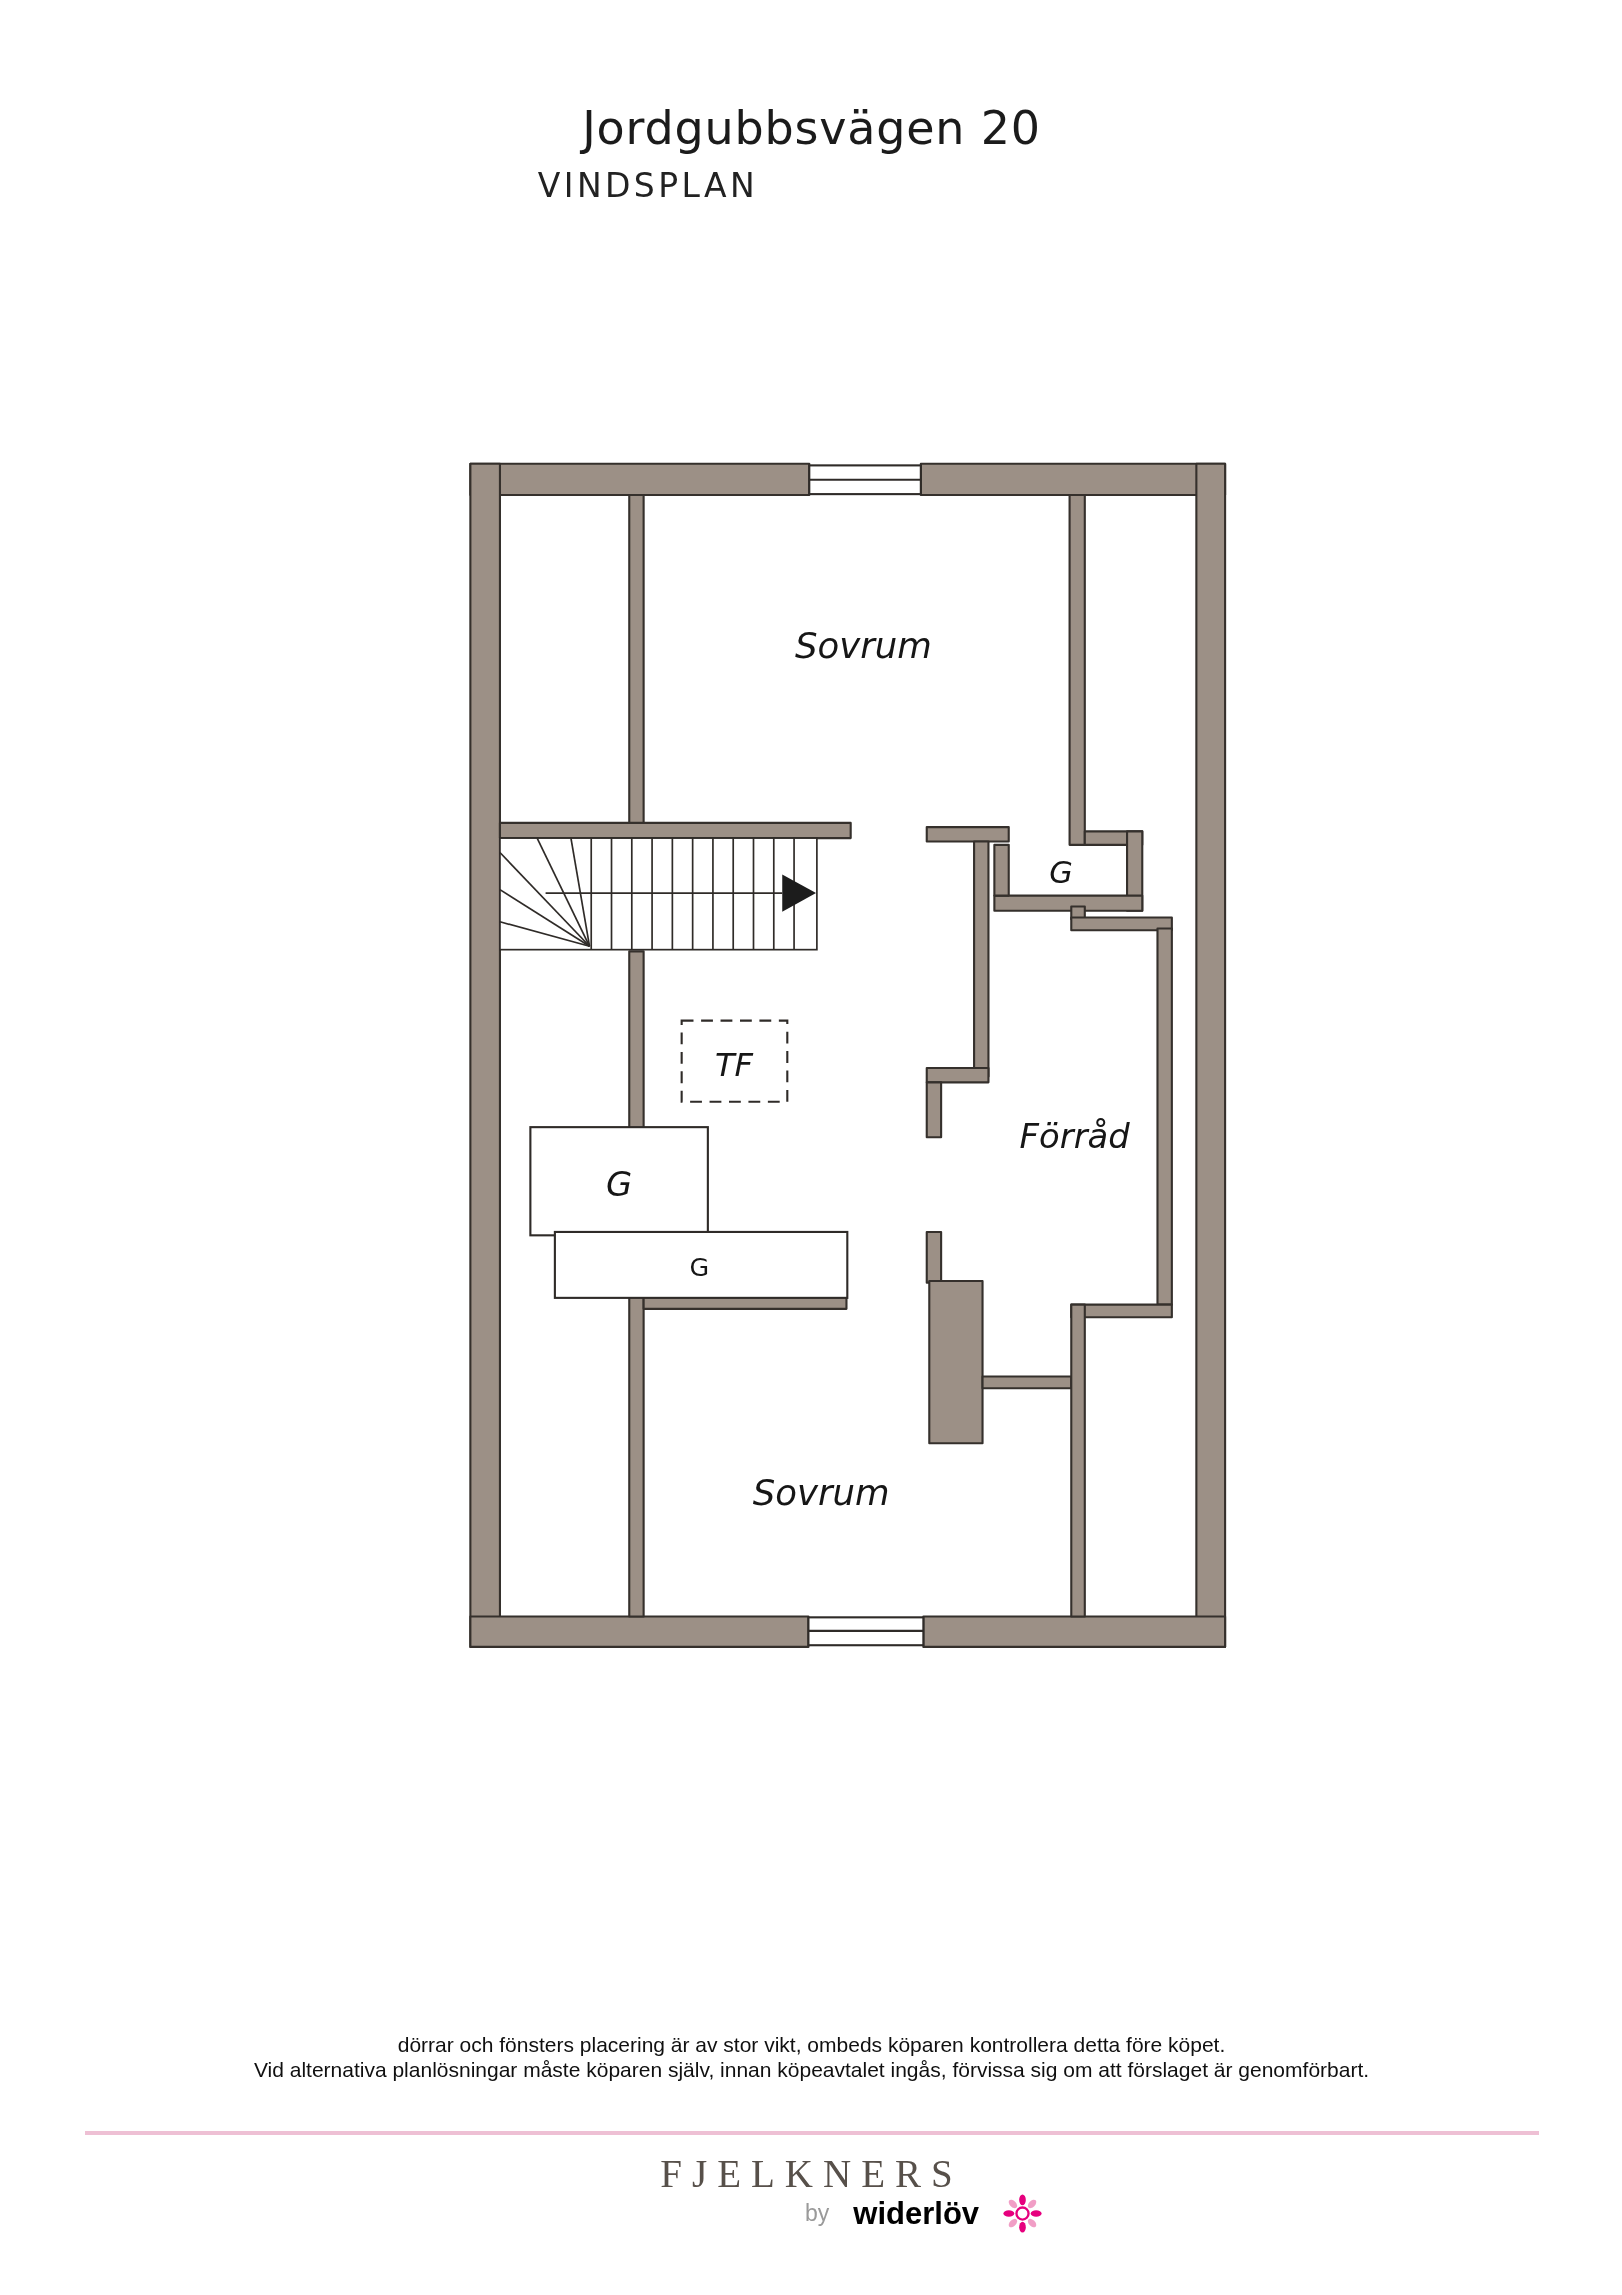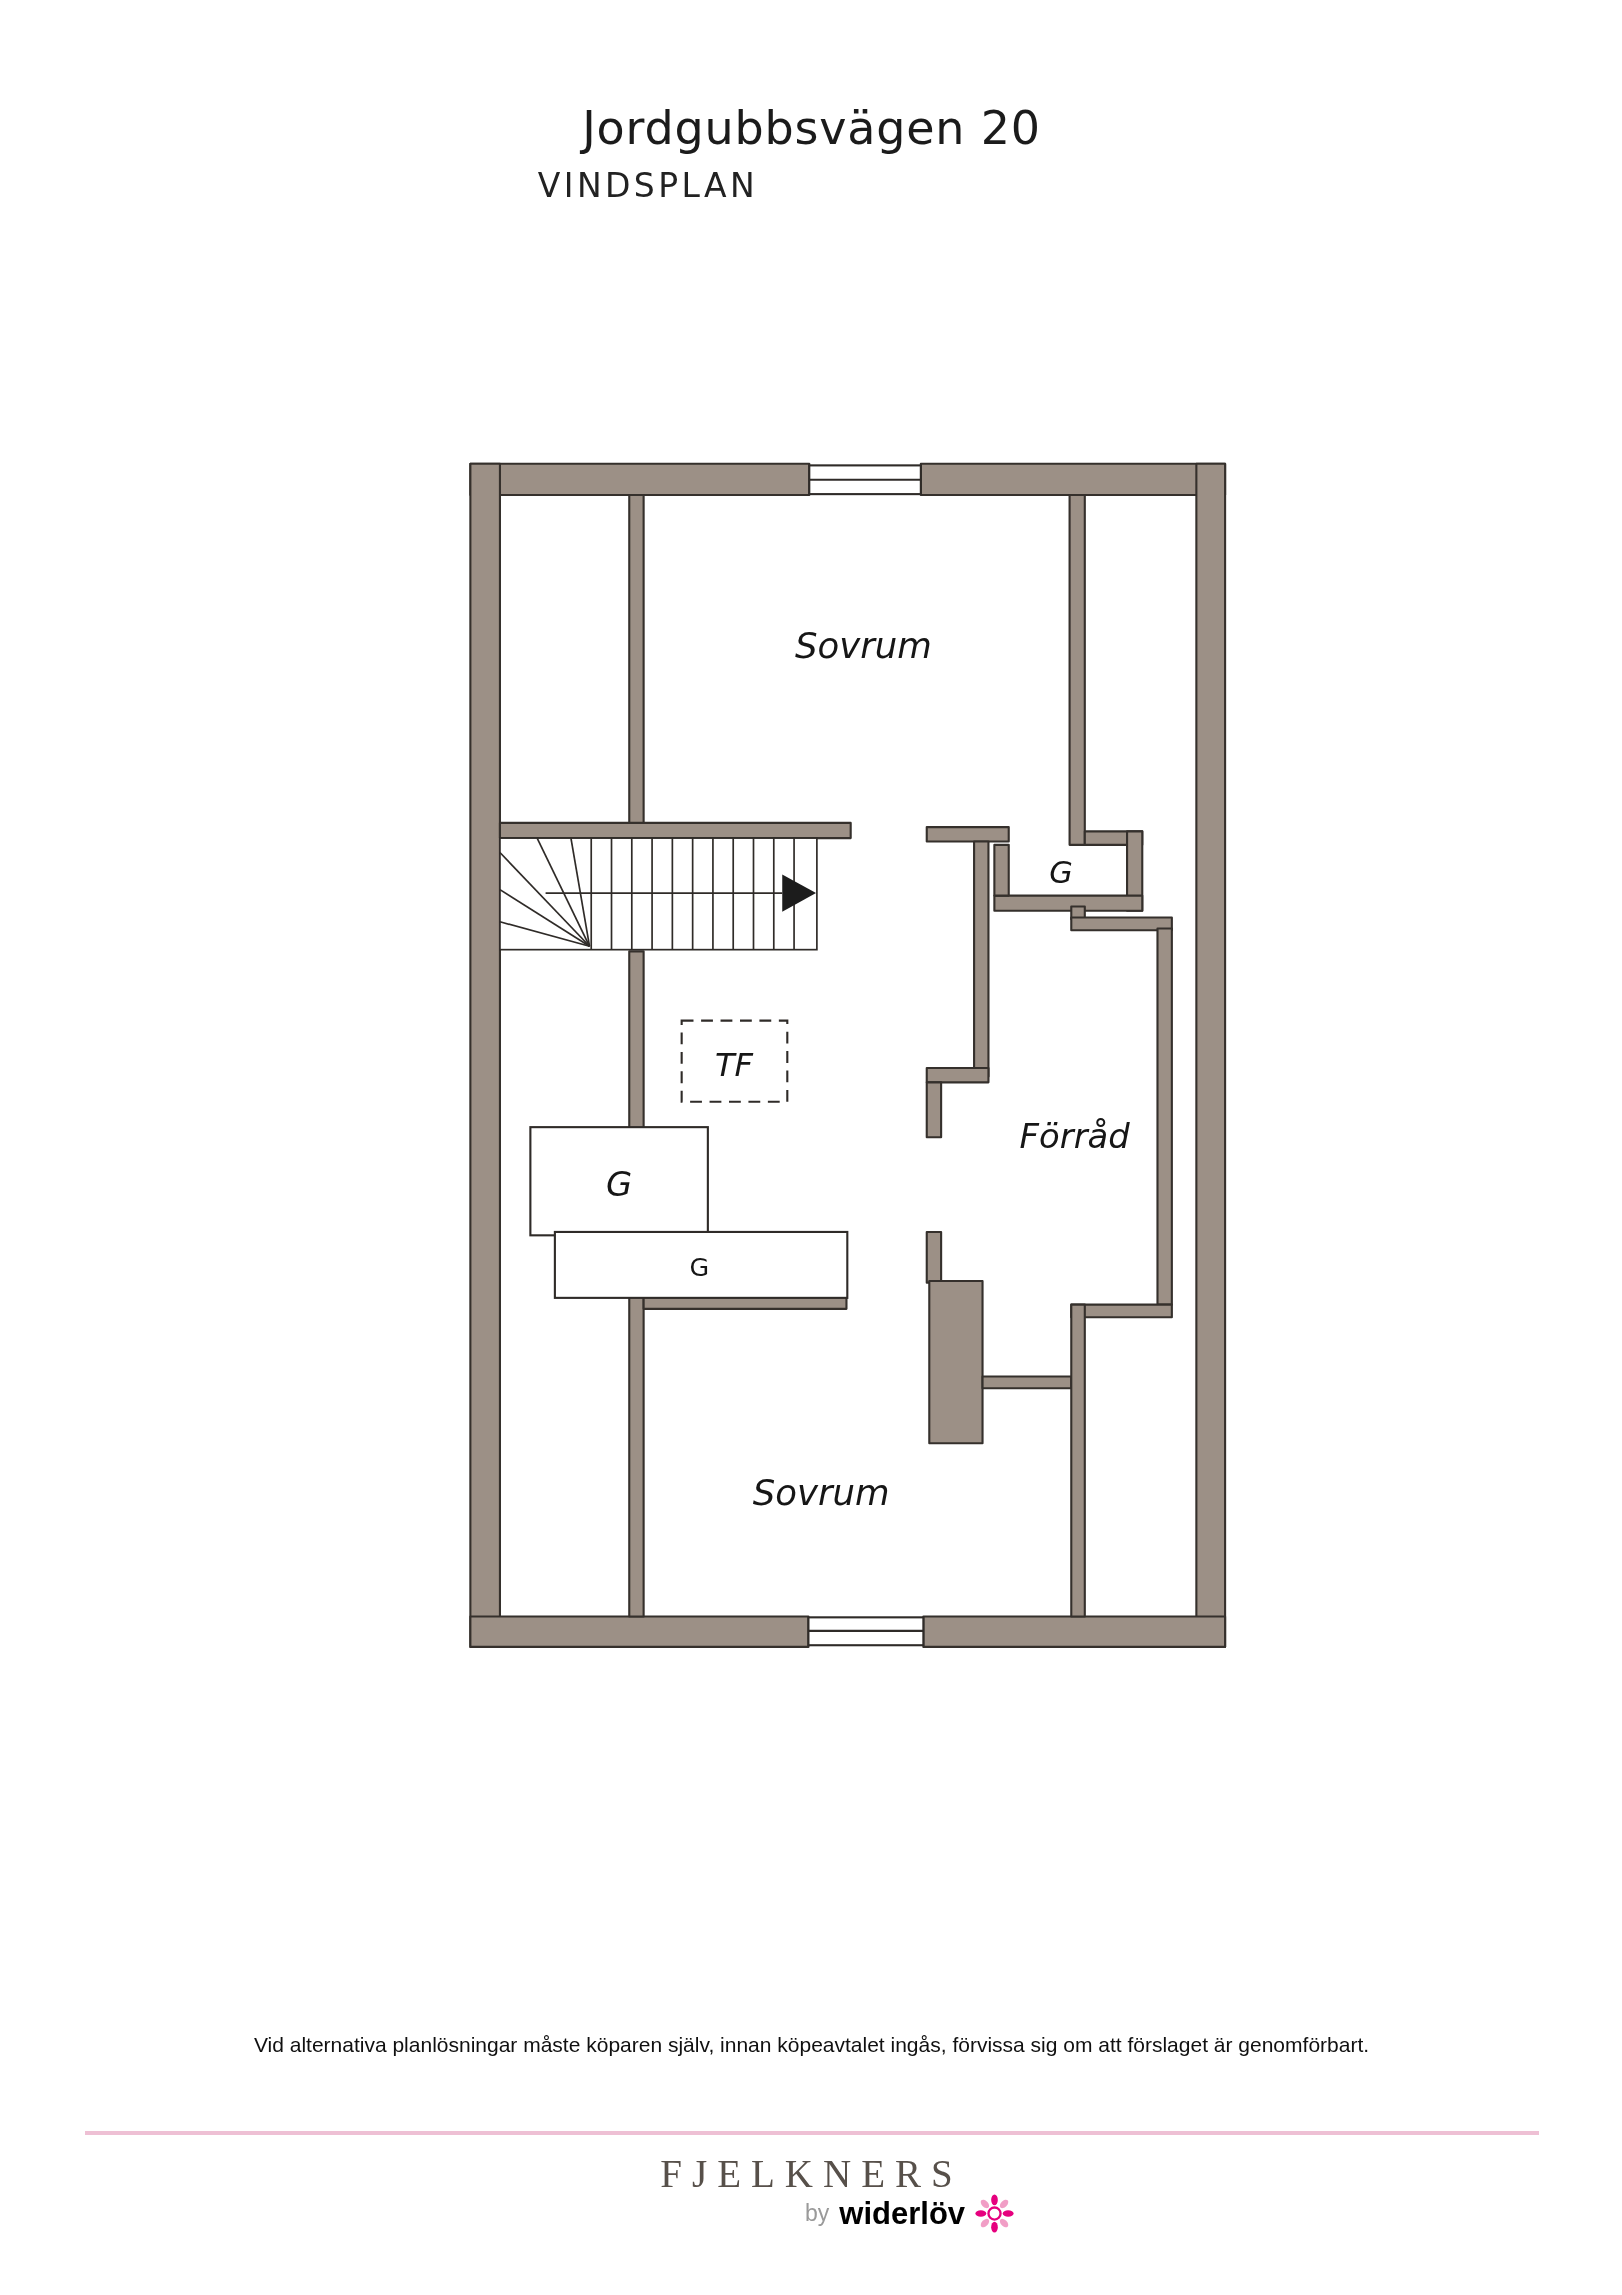--- a/index.html
+++ b/index.html
@@ -11,21 +11,21 @@
   .subtitle{top:166px;left:0;width:1296px;text-align:center;
     font-family:"DejaVu Sans",sans-serif;font-size:33px;color:#222;
     letter-spacing:3.4px;}
   .plan-svg{left:456px;top:423px;}
   .disclaimer{top:2032px;left:0;width:1623px;text-align:center;
     font-size:21px;line-height:25px;color:#101010;}
   .divider{top:2131px;left:85px;width:1454px;height:4.2px;background:#eec0d4;}
   .brand{top:2151px;left:0;width:1623px;text-align:center;
     font-family:"Liberation Serif",serif;font-weight:normal;
     font-size:39px;letter-spacing:10px;color:#57504a;}
-  .byline{top:2194px;left:805px;display:flex;align-items:center;gap:10px;height:39px;}
+  .byline{top:2194px;left:805px;display:flex;align-items:center;gap:24px;height:39px;}
   .byline .by{font-size:23px;color:#9a9a9a;}
   .byline .wl{font-size:31px;font-weight:bold;color:#000000;letter-spacing:0px;}
   svg text{font-family:"DejaVu Sans",sans-serif;fill:#161616;}
   svg .hand{font-style:italic;}
 </style>
 </head>
 <body>
 
 <div class="abs title">Jordgubbsvägen 20</div>
 <div class="abs subtitle">VINDSPLAN</div>
@@ -111,20 +111,21 @@
   <text class="hand" x="1022" y="778" font-size="42" text-anchor="middle">Sovrum</text>
   <text class="hand" x="972" y="1780" font-size="42" text-anchor="middle">Sovrum</text>
   <text class="hand" x="1272" y="1358" font-size="40" text-anchor="middle">Förråd</text>
   <text class="hand" x="1256" y="1044" font-size="36" text-anchor="middle">G</text>
   <text class="hand" x="733" y="1414" font-size="40" text-anchor="middle">G</text>
   <text x="828" y="1509" font-size="30" text-anchor="middle">G</text>
   <text class="hand" x="869" y="1272" font-size="38" text-anchor="middle">TF</text>
 </svg>
 
 <div class="abs disclaimer">
+  <div>dörrar och fönsters placering är av stor vikt, ombeds köparen kontrollera detta före köpet.</div>
   <div>Vid alternativa planlösningar måste köparen själv, innan köpeavtalet ingås, förvissa sig om att förslaget är genomförbart.</div>
 </div>
 
 <div class="abs divider"></div>
 
 <div class="abs brand">FJELKNERS</div>
 
 <div class="abs byline">
   <span class="by">by</span>
   <span class="wl">widerlöv</span>

